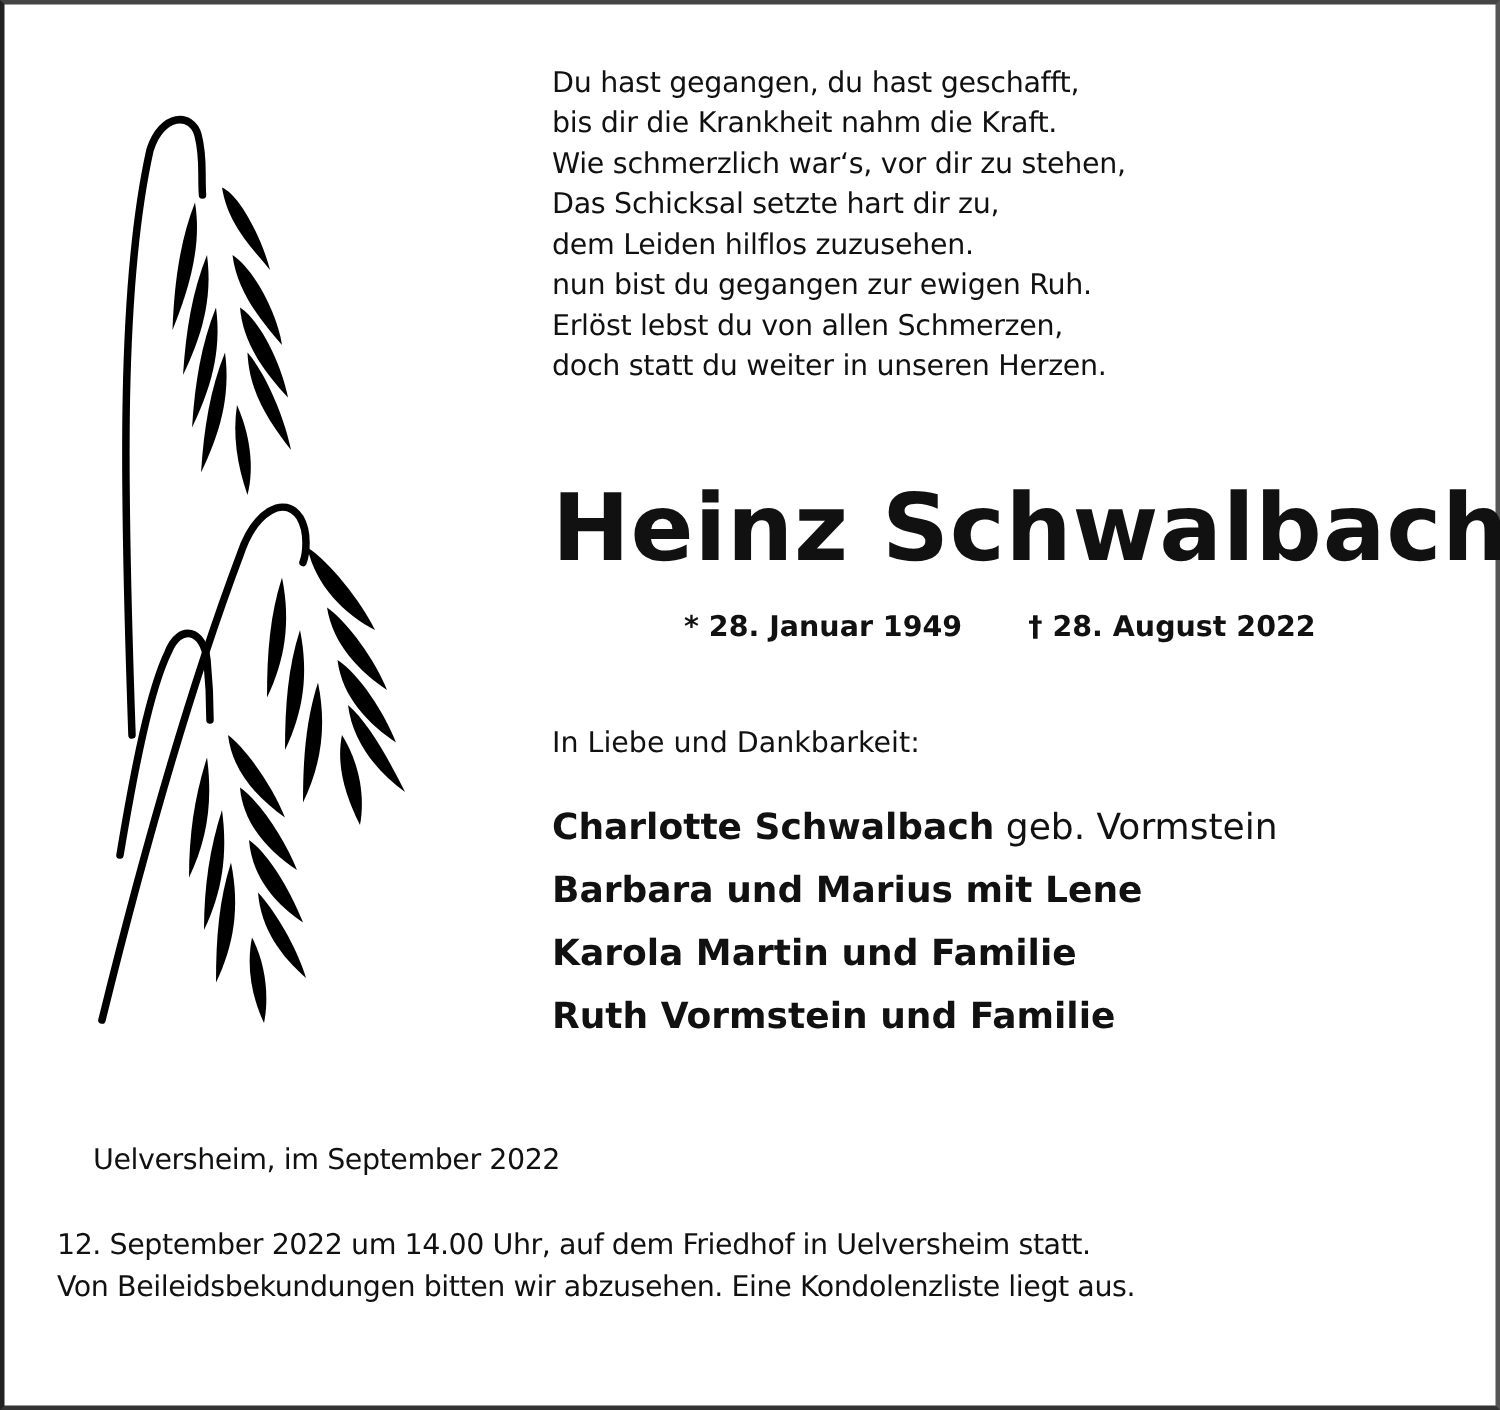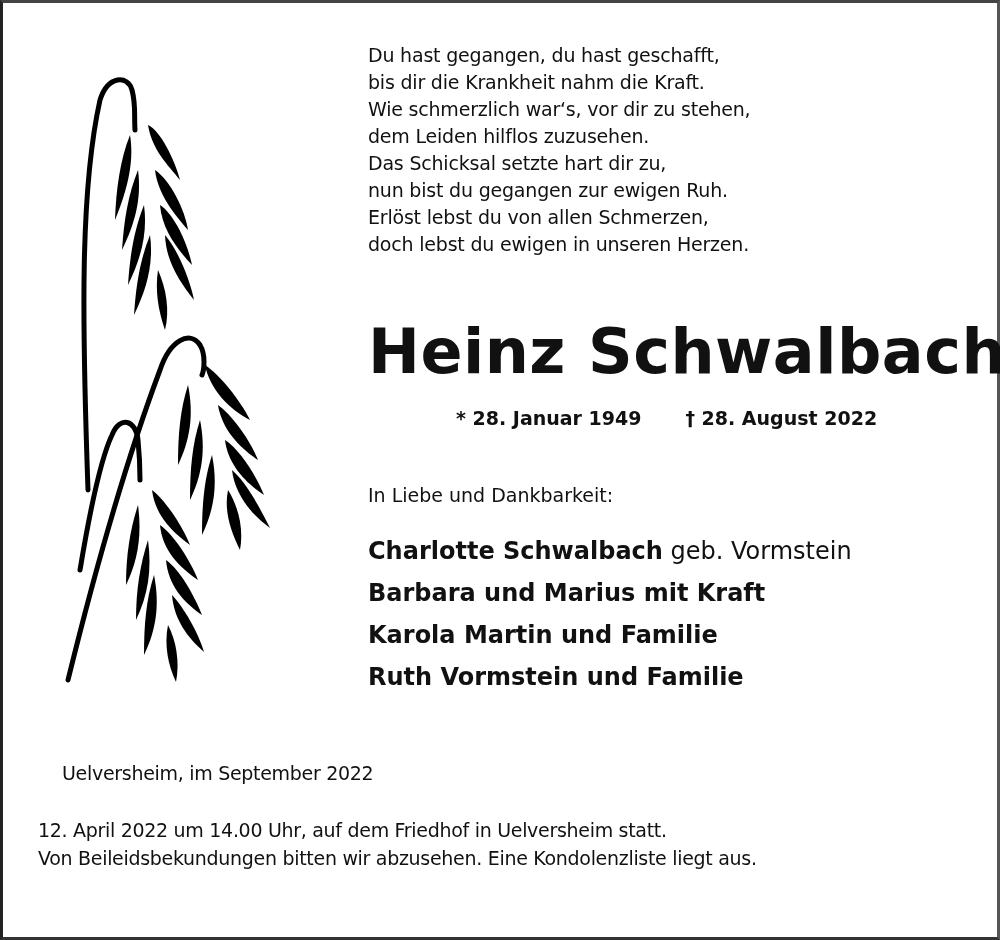--- a/index.html
+++ b/index.html
@@ -62,40 +62,40 @@
     <path d="M94 505 C 86 530, 84 555, 84 585 C 96 560, 100 535, 94 505 Z"></path>
     <path d="M112 525 C 124 538, 138 562, 144 582 C 128 568, 114 550, 112 525 Z"></path>
     <path d="M108 555 C 104 575, 108 595, 116 612 C 120 592, 116 570, 108 555 Z"></path>
   </g>
 </svg>
 
 <div class="poem">
   <div>Du hast gegangen, du hast geschafft,</div>
   <div>bis dir die Krankheit nahm die Kraft.</div>
   <div>Wie schmerzlich war‘s, vor dir zu stehen,</div>
+  <div>Das Schicksal setzte hart dir zu,</div>
   <div>dem Leiden hilflos zuzusehen.</div>
-  <div>Das Schicksal setzte hart dir zu,</div>
   <div>nun bist du gegangen zur ewigen Ruh.</div>
   <div>Erlöst lebst du von allen Schmerzen,</div>
-  <div>doch lebst du ewigen in unseren Herzen.</div>
+  <div>doch statt du weiter in unseren Herzen.</div>
 </div>
 
 <div class="name">Heinz Schwalbach</div>
 
 <div class="dates">
   <span>* 28. Januar 1949</span><span>† 28. August 2022</span>
 </div>
 
 <div class="thanks">In Liebe und Dankbarkeit:</div>
 
 <div class="mourners">
   <div><span>Charlotte Schwalbach</span><span class="note"> geb. Vormstein</span></div>
-  <div><span>Barbara und Marius mit Kraft</span></div>
+  <div><span>Barbara und Marius mit Lene</span></div>
   <div><span>Karola Martin und Familie</span></div>
   <div><span>Ruth Vormstein und Familie</span></div>
 </div>
 
 <div class="place">Uelversheim, im September 2022</div>
 
 <div class="service">
-  <div>12. April 2022 um 14.00 Uhr, auf dem Friedhof in Uelversheim statt.</div>
+  <div>12. September 2022 um 14.00 Uhr, auf dem Friedhof in Uelversheim statt.</div>
   <div>Von Beileidsbekundungen bitten wir abzusehen. Eine Kondolenzliste liegt aus.</div>
 </div>
 
 </body></html>

